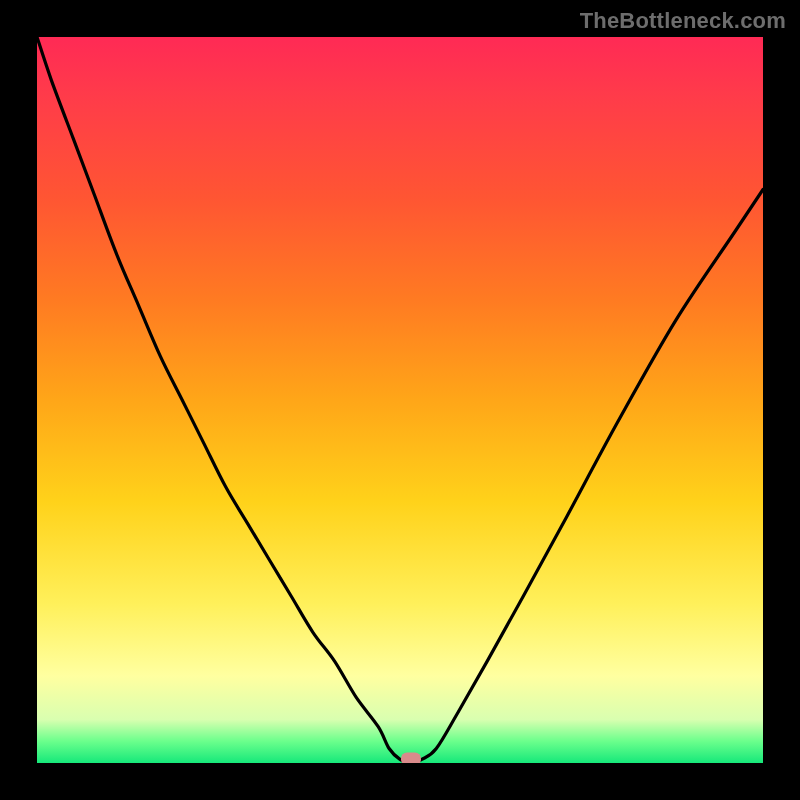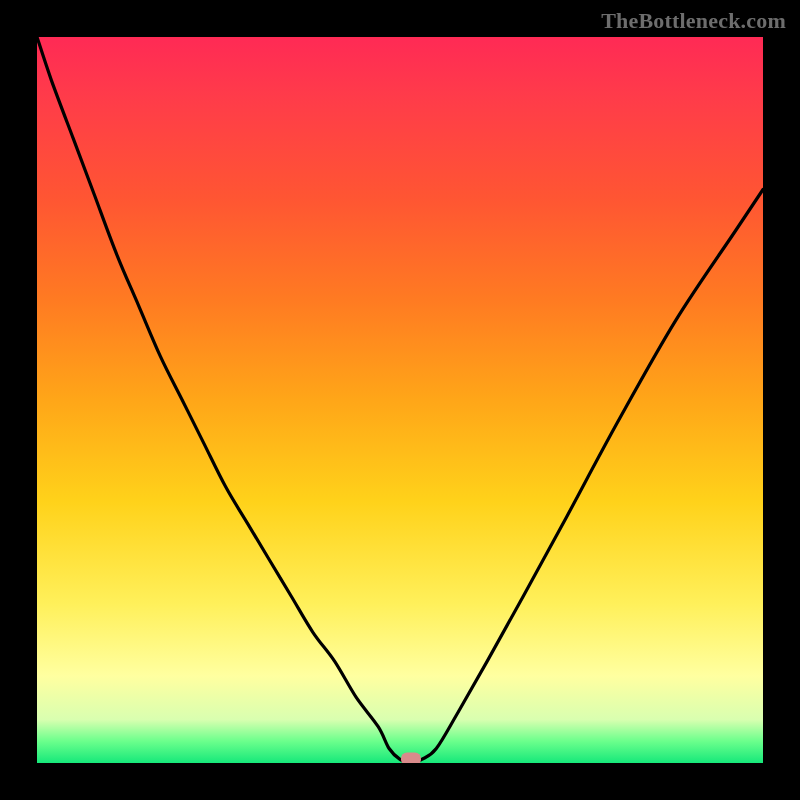--- a/index.html
+++ b/index.html
@@ -11,21 +11,20 @@
     overflow: hidden;
     font-family: Arial, Helvetica, sans-serif;
   }
   .frame {
     position: absolute;
     left: 0;
     top: 0;
     width: 800px;
     height: 566px;
     background: #000;
-    font-family: Liberation Serif, serif;
   }
   .plot-area {
     position: absolute;
     left: 37px;
     top: 37px;
     width: 726px;
     height: 726px;
     overflow: hidden;
   }
   .gradient {

